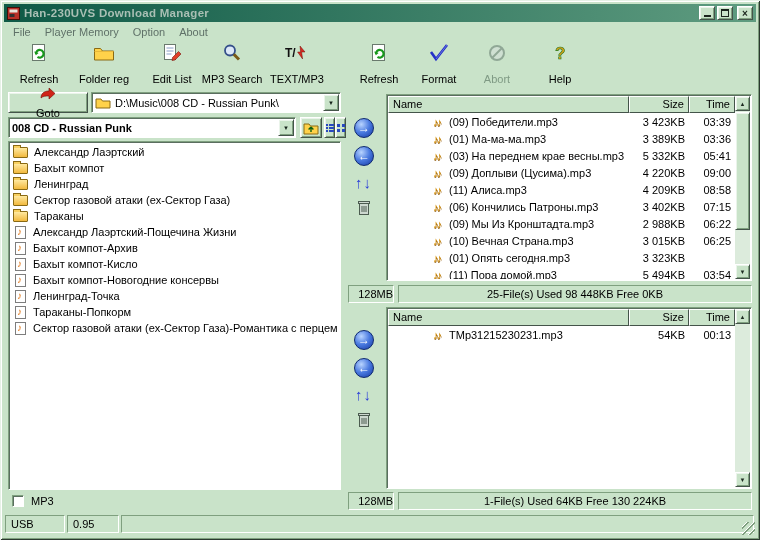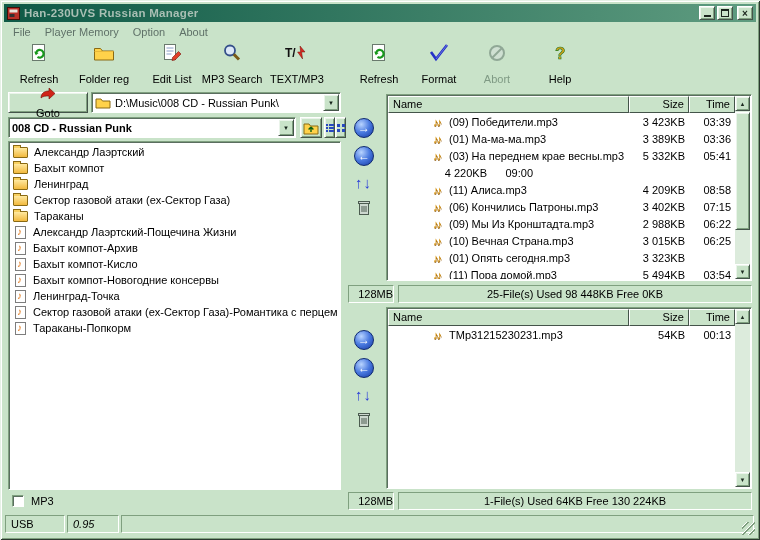--- a/index.html
+++ b/index.html
@@ -103,21 +103,21 @@
 <body>
 
 <div class="abs titlebar">
   <span style="display:flex;">
     <svg width="13" height="13" viewBox="0 0 13 13">
       <rect x="0.5" y="0.5" width="12" height="12" fill="#b83028" stroke="#401008"></rect>
       <rect x="2.5" y="2.5" width="8" height="3" fill="#e8e4da"></rect>
       <rect x="2.5" y="7" width="5" height="3" fill="#303030"></rect>
     </svg>
   </span>
-  <span class="title-text">Han-230UVS Russian Manager</span>
+  <span class="title-text">Han-230UVS Download Manager</span>
   <span class="winbtns">
     <span class="wbtn raised">
         <span class="g-min"></span>
       </span>
     <span class="wbtn raised">
         <span class="g-max"></span>
       </span>
     <span class="wbtn raised" style="margin-left:2px;">
         <span class="g-close">×</span>
       </span>
@@ -313,35 +313,35 @@
     <div class="list-item">
       <span class="icon-playlist"></span>
       <span class="list-label">Бахыт компот-Новогодние консервы</span>
     </div>
     <div class="list-item">
       <span class="icon-playlist"></span>
       <span class="list-label">Ленинград-Точка</span>
     </div>
     <div class="list-item">
       <span class="icon-playlist"></span>
+      <span class="list-label">Тараканы-Попкорм</span>
+    </div>
+    <div class="list-item">
+      <span class="icon-playlist"></span>
       <span class="list-label">Сектор газовой атаки (ex-Сектор Газа)-Романтика с перцем</span>
-    </div>
-    <div class="list-item">
-      <span class="icon-playlist"></span>
-      <span class="list-label">Тараканы-Попкорм</span>
     </div>
   </div>
 
 <div class="abs mp3row">
   <span class="checkbox sunken-white"></span>
   <span>MP3</span>
 </div>
 
 <div class="abs statusbar-cell cell-sunken" style="left:5px;width:60px;">USB</div>
-<div class="abs statusbar-cell cell-sunken" style="left:67px;width:52px;font-style:italic;">0.95</div>
+<div class="abs statusbar-cell cell-sunken" style="left:67px;width:52px;">0.95</div>
 <div class="abs statusbar-cell cell-sunken" style="left:121px;right:6px;"></div>
 <div class="abs grip"></div>
 
 <div class="abs circle-btn" style="left:354px;top:118px;">
     <span>→</span>
   </div>
 <div class="abs circle-btn" style="left:354px;top:146px;">
     <span>←</span>
   </div>
 <div class="abs updown" style="left:355px;top:174px;"><span>↑</span><span>↓</span></div>
@@ -382,20 +382,24 @@
       </div>
       <div class="trow">
         <span class="tcell tname">
           <i class="icon-mp3"></i>
           <span class="nm">(03) На переднем крае весны.mp3</span>
         </span>
         <span class="tcell tsize">5 332KB</span>
         <span class="tcell ttime">05:41</span>
       </div>
       <div class="trow">
+        <span class="tcell tname">
+          <i class="icon-mp3"></i>
+          <span class="nm">(09) Доплыви (Цусима).mp3</span>
+        </span>
         <span class="tcell tsize">4 220KB</span>
         <span class="tcell ttime">09:00</span>
       </div>
       <div class="trow">
         <span class="tcell tname">
           <i class="icon-mp3"></i>
           <span class="nm">(11) Алиса.mp3</span>
         </span>
         <span class="tcell tsize">4 209KB</span>
         <span class="tcell ttime">08:58</span>

